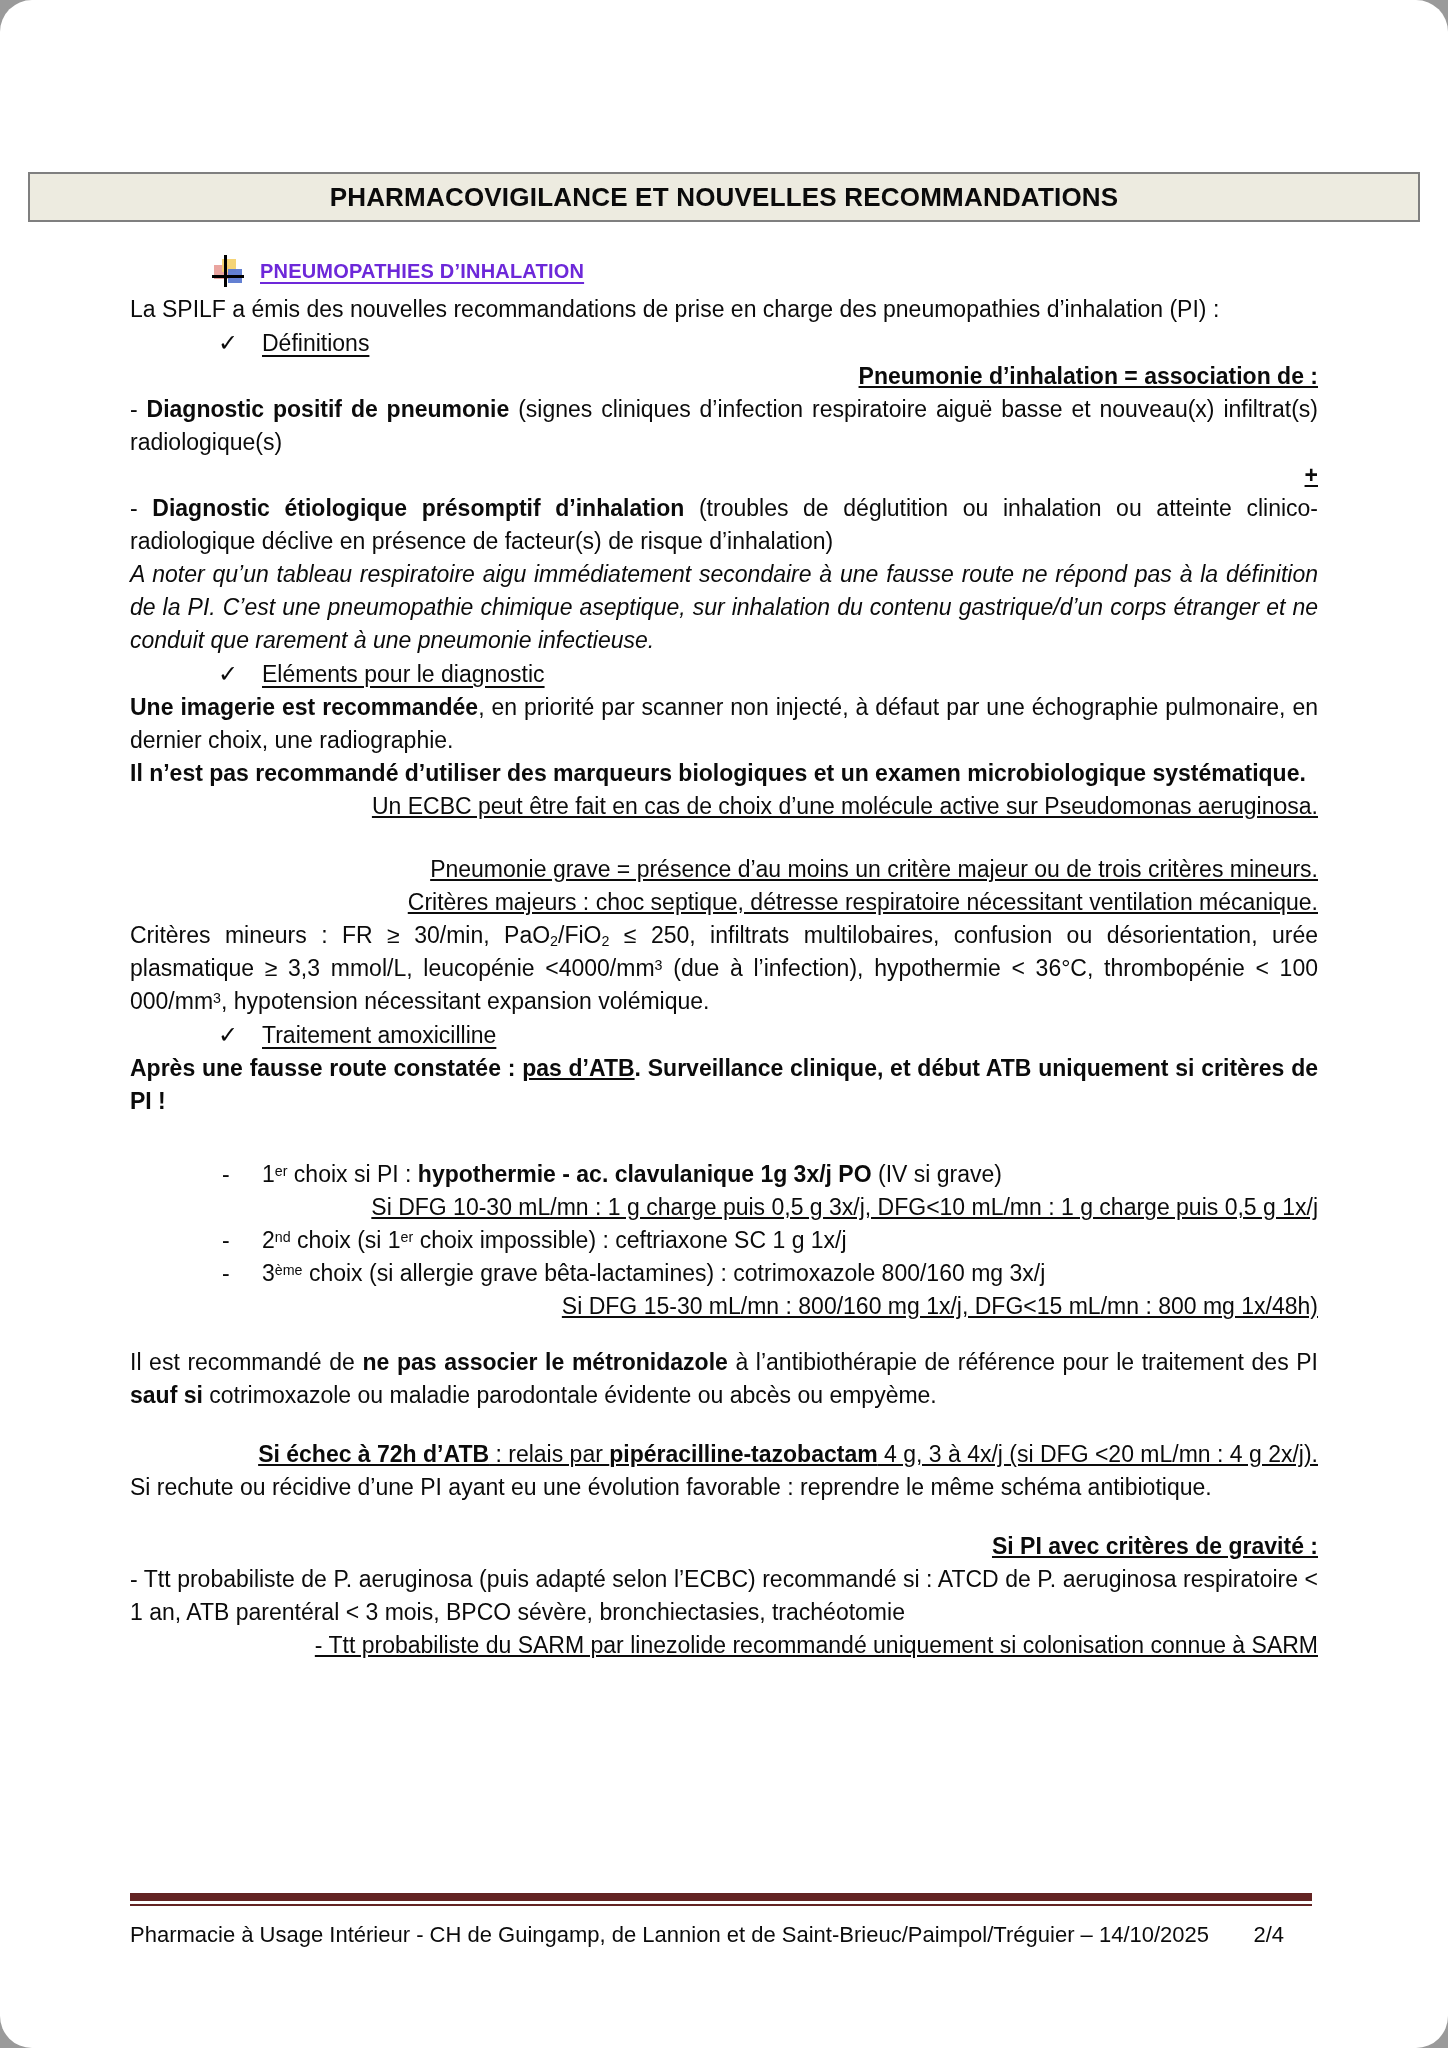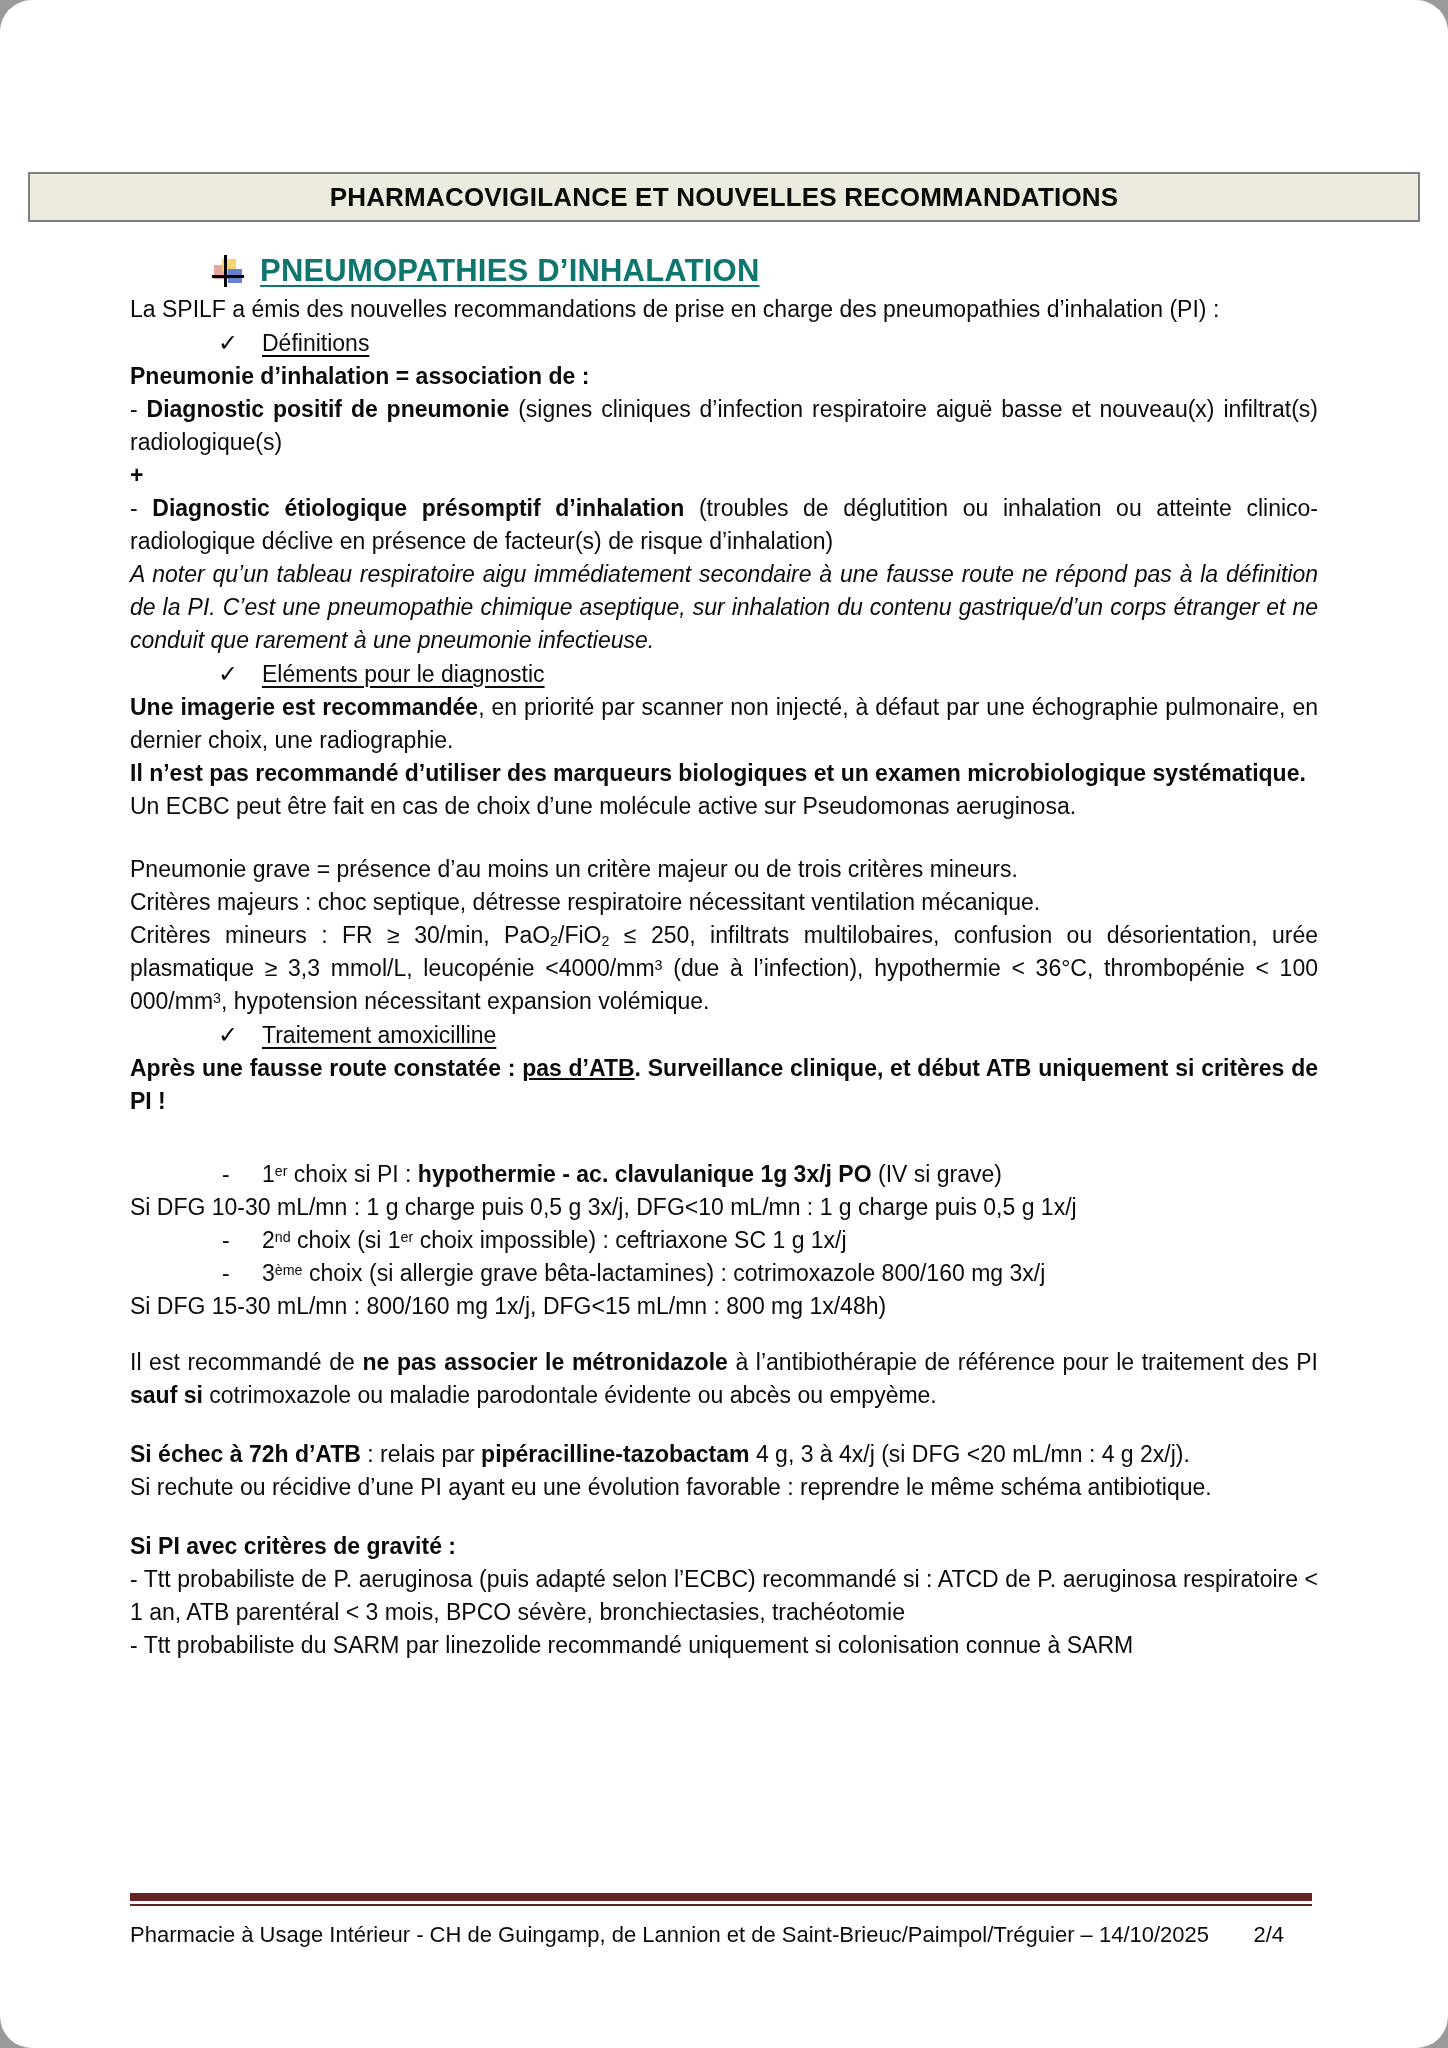--- a/index.html
+++ b/index.html
@@ -19,35 +19,35 @@
     background:#EDEBE0;
     border:2px solid #7F7F7F;
     text-align:center;
     font-weight:bold;
     font-size:26px;line-height:30px;
     padding:8px 4px;
     letter-spacing:.2px;
   }
   .sec-head{margin-top:32px;padding-left:82px;display:flex;align-items:center;gap:16px;}
   .sec-title{
-    color:#0f766e;font-weight:bold;font-size:31px;line-height:34px;
+    color:#6d28d9;font-weight:bold;font-size:20px;line-height:34px;
     text-decoration:underline;text-decoration-thickness:2px;text-underline-offset:4px;
     letter-spacing:.2px;
   }
   
   .bullet-icon{position:relative;width:32px;height:32px;flex:0 0 32px;}
   .bullet-icon .sq{position:absolute;}
   .bullet-icon .sq.pink{left:2px;top:10px;width:15px;height:14px;background:#E89B96;opacity:.9;}
   .bullet-icon .sq.yellow{left:10px;top:4px;width:14px;height:13px;background:#F4D06A;opacity:.92;}
   .bullet-icon .sq.blue{left:16px;top:14px;width:14px;height:14px;background:#5B79D0;opacity:.95;}
   .bullet-icon .vline{position:absolute;left:12px;top:0;width:3px;height:32px;background:#000;}
   .bullet-icon .hline{position:absolute;left:0;top:20px;width:32px;height:3px;background:#000;}
 
   .p{text-align:justify;margin:0;}
-  .p.nojust{text-align:left;}
+  .p.nojust{text-align:right;text-decoration:underline;}
   .b{font-weight:bold;}
   .i{font-style:italic;}
   .u{text-decoration:underline;}
   .sup{font-size:.62em;position:relative;top:-.45em;line-height:0;}
   .sub{font-size:.62em;position:relative;top:.22em;line-height:0;}
 
   .check-row{padding-left:88px;}
   .check-row .check{display:inline-block;width:44px;font-size:24px;}
   .check-row .check-label{text-decoration:underline;text-underline-offset:4px;}
 

